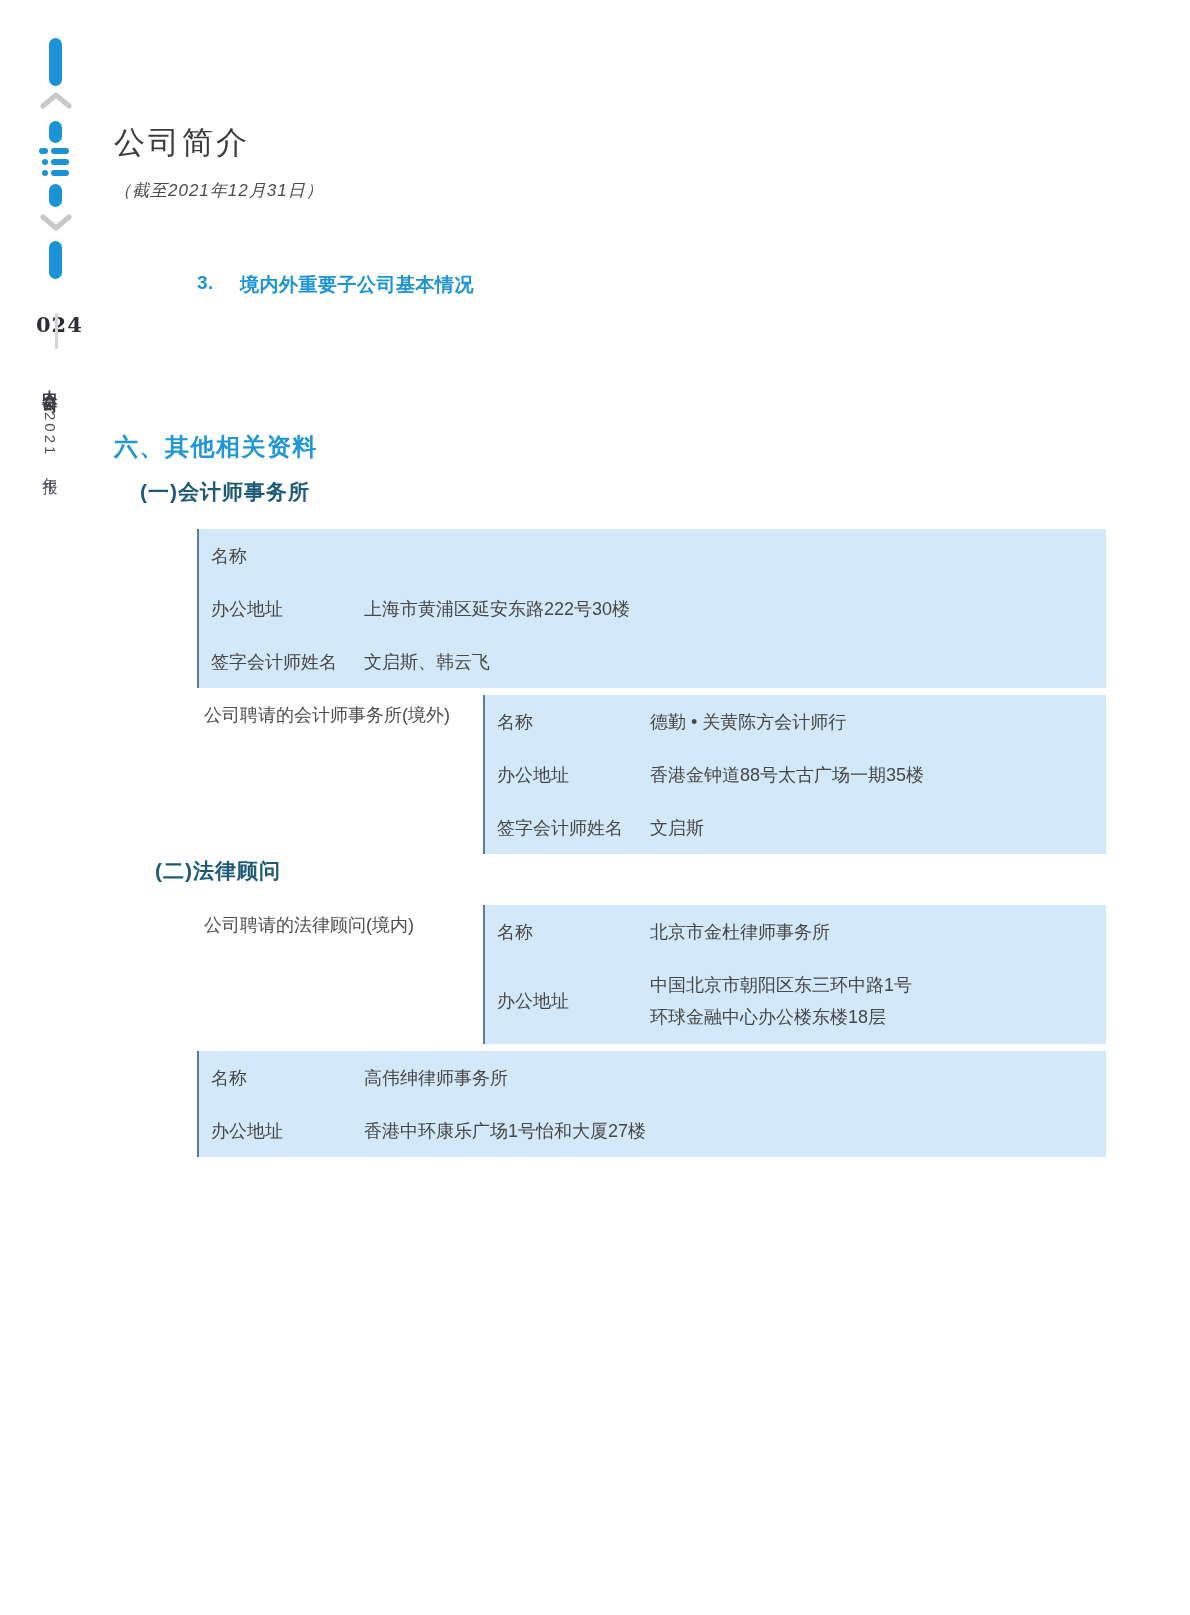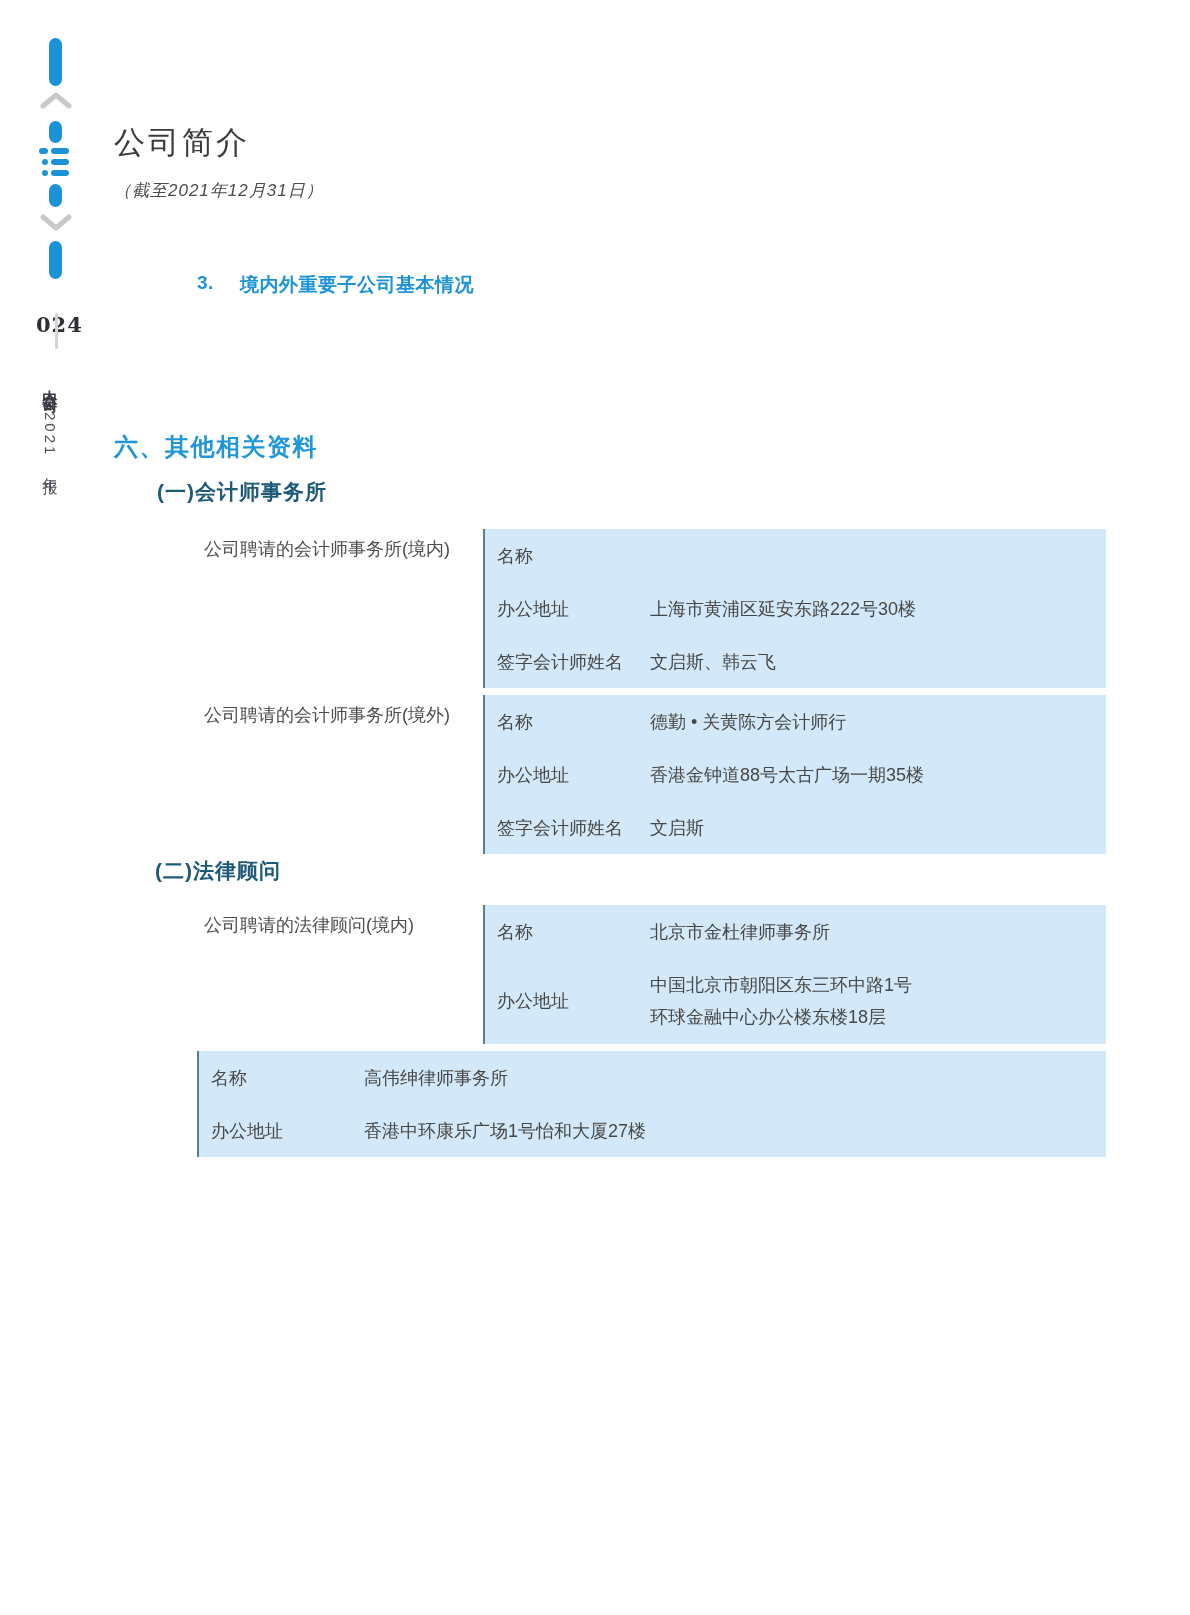--- a/index.html
+++ b/index.html
@@ -40,21 +40,21 @@
   .sec3{position:absolute;left:197px;top:272px;width:916px;}
   .sec3-head{display:flex;color:#1b93d6;font-weight:700;font-size:19px;letter-spacing:0.5px;}
   .sec3-num{width:43px;flex:0 0 43px;}
   .sec3-body{margin-left:43px;margin-top:16px;font-size:19px;line-height:36px;color:#414141;
              text-align:justify;letter-spacing:0.5px;}
 
   
   .sec6-title{position:absolute;left:114px;top:431px;font-size:24px;font-weight:700;
               color:#1e96d8;letter-spacing:1.5px;}
   .sub-title{position:absolute;font-size:21px;font-weight:700;color:#1d5a78;letter-spacing:1px;}
-  #sub1{left:157px;top:478px;}
+  #sub1{left:140px;top:478px;}
   #sub2{left:155px;top:857px;}
 
   
   .kv-table{position:absolute;left:197px;width:909px;}
   #table1{top:522px;}
   #table2{top:898px;}
   .kv-group{display:flex;}
   .kv-label{flex:0 0 286px;width:286px;box-sizing:border-box;padding-left:7px;height:53px;
             display:flex;align-items:center;font-size:18px;color:#4d4d4d;background:#ffffff;}
   .kv-rows{flex:1;background:#d3e9f9;border-left:2px solid #5b7d91;margin-top:7px;}
@@ -116,21 +116,20 @@
       <span>境内外重要子公司基本情况</span>
     </div>
   </div>
 
   <div class="sec6-title">六、其他相关资料</div>
 
   <div class="sub-title" id="sub1">(一)会计师事务所</div>
 
   <div class="kv-table" id="table1">
     <div class="kv-group">
-      <div class="kv-label">公司聘请的会计师事务所(境内)</div>
       <div class="kv-rows">
         <div class="kv-row">
           <span class="kv-key">名称</span>
         </div>
         <div class="kv-row">
           <span class="kv-key">办公地址</span>
           <span class="kv-val">上海市黄浦区延安东路222号30楼</span>
         </div>
         <div class="kv-row">
           <span class="kv-key">签字会计师姓名</span>

